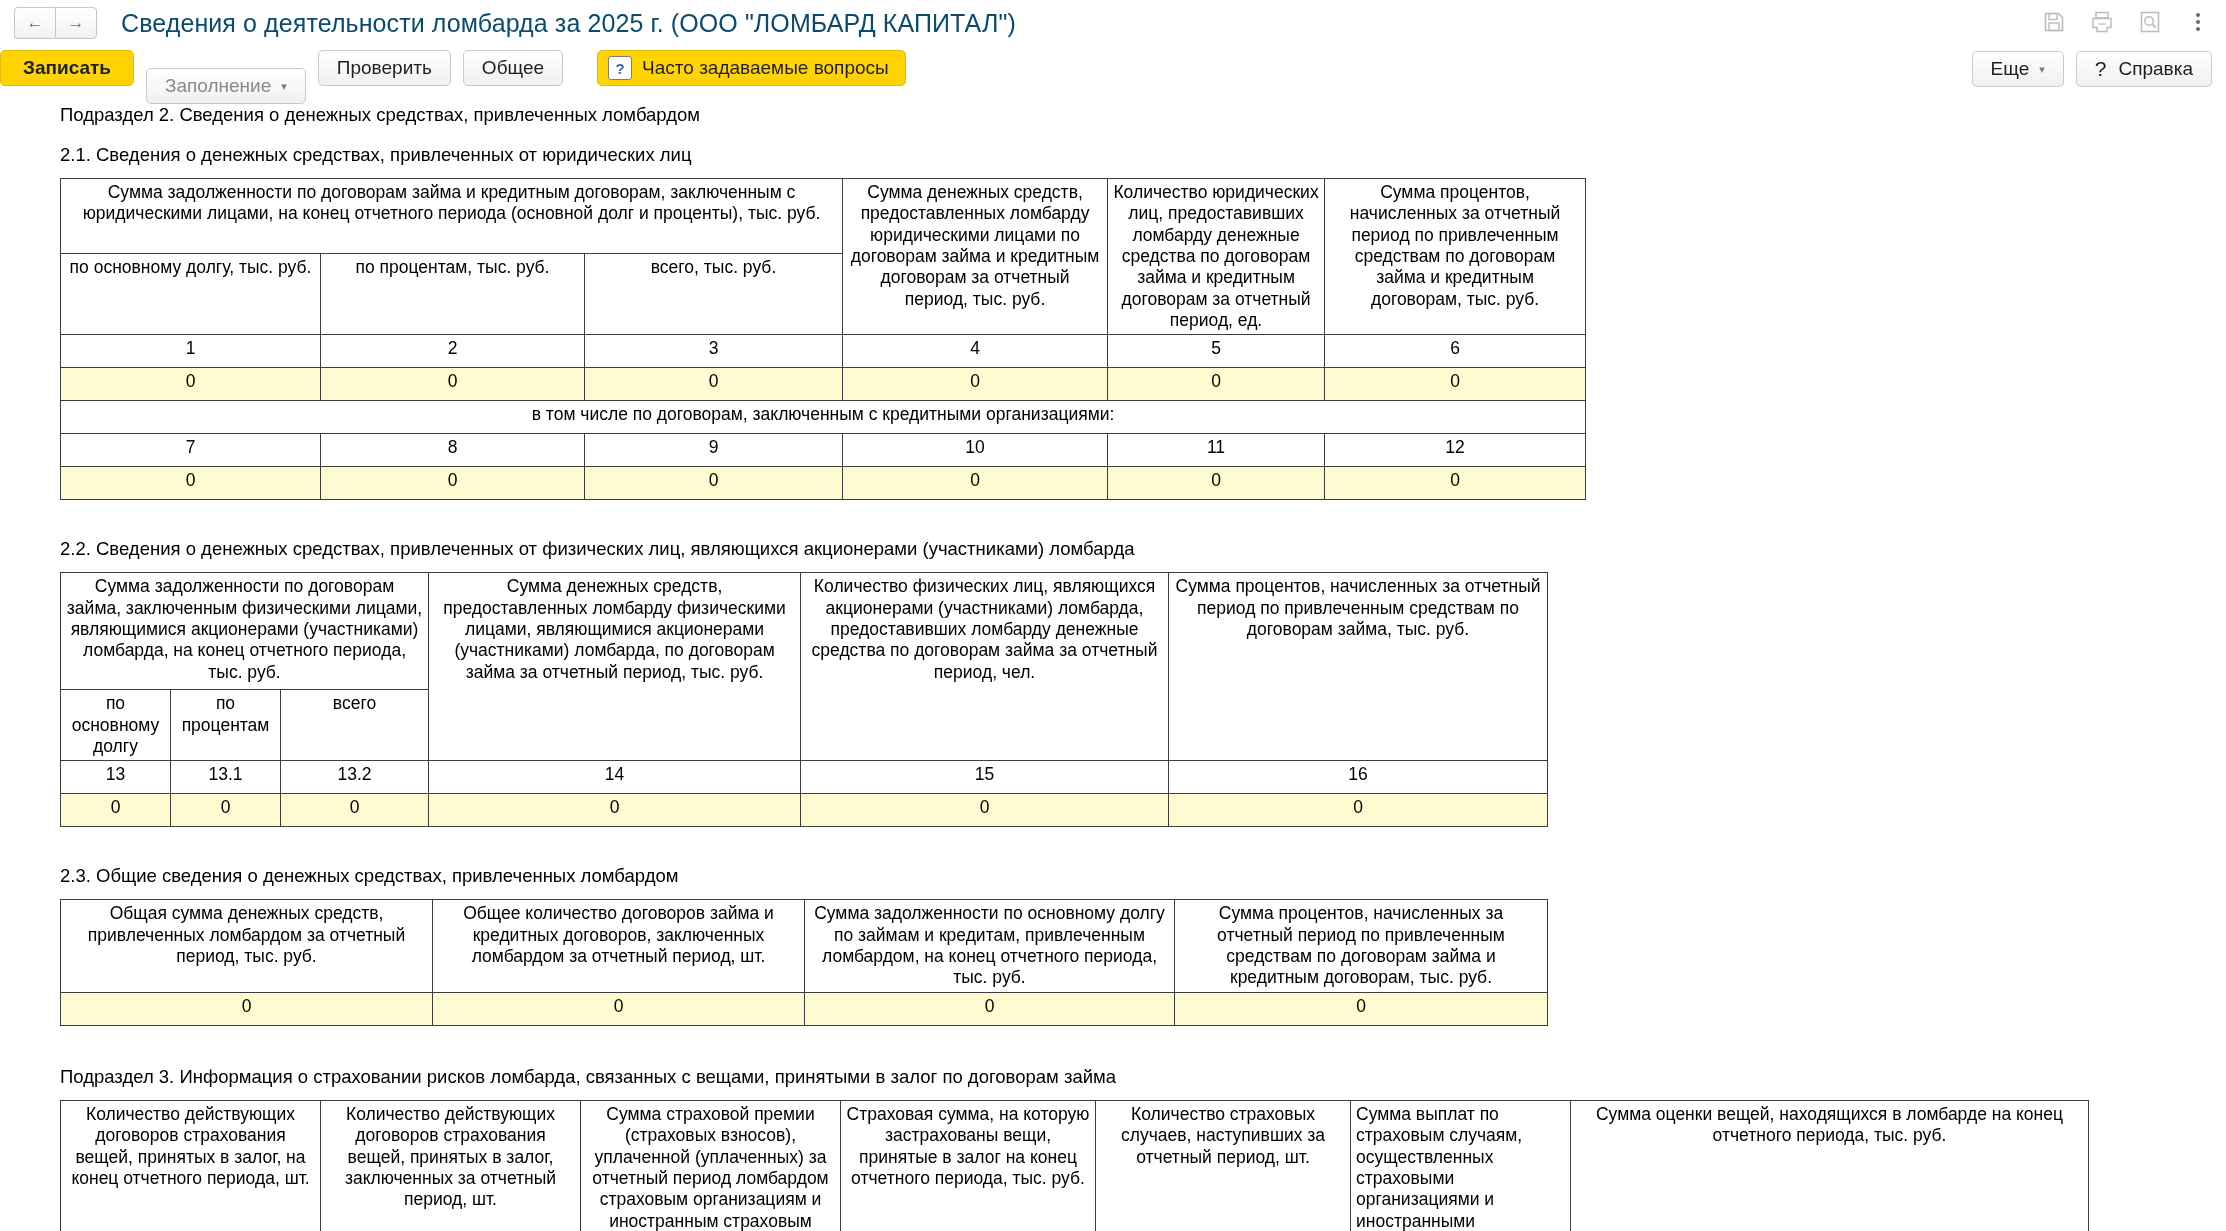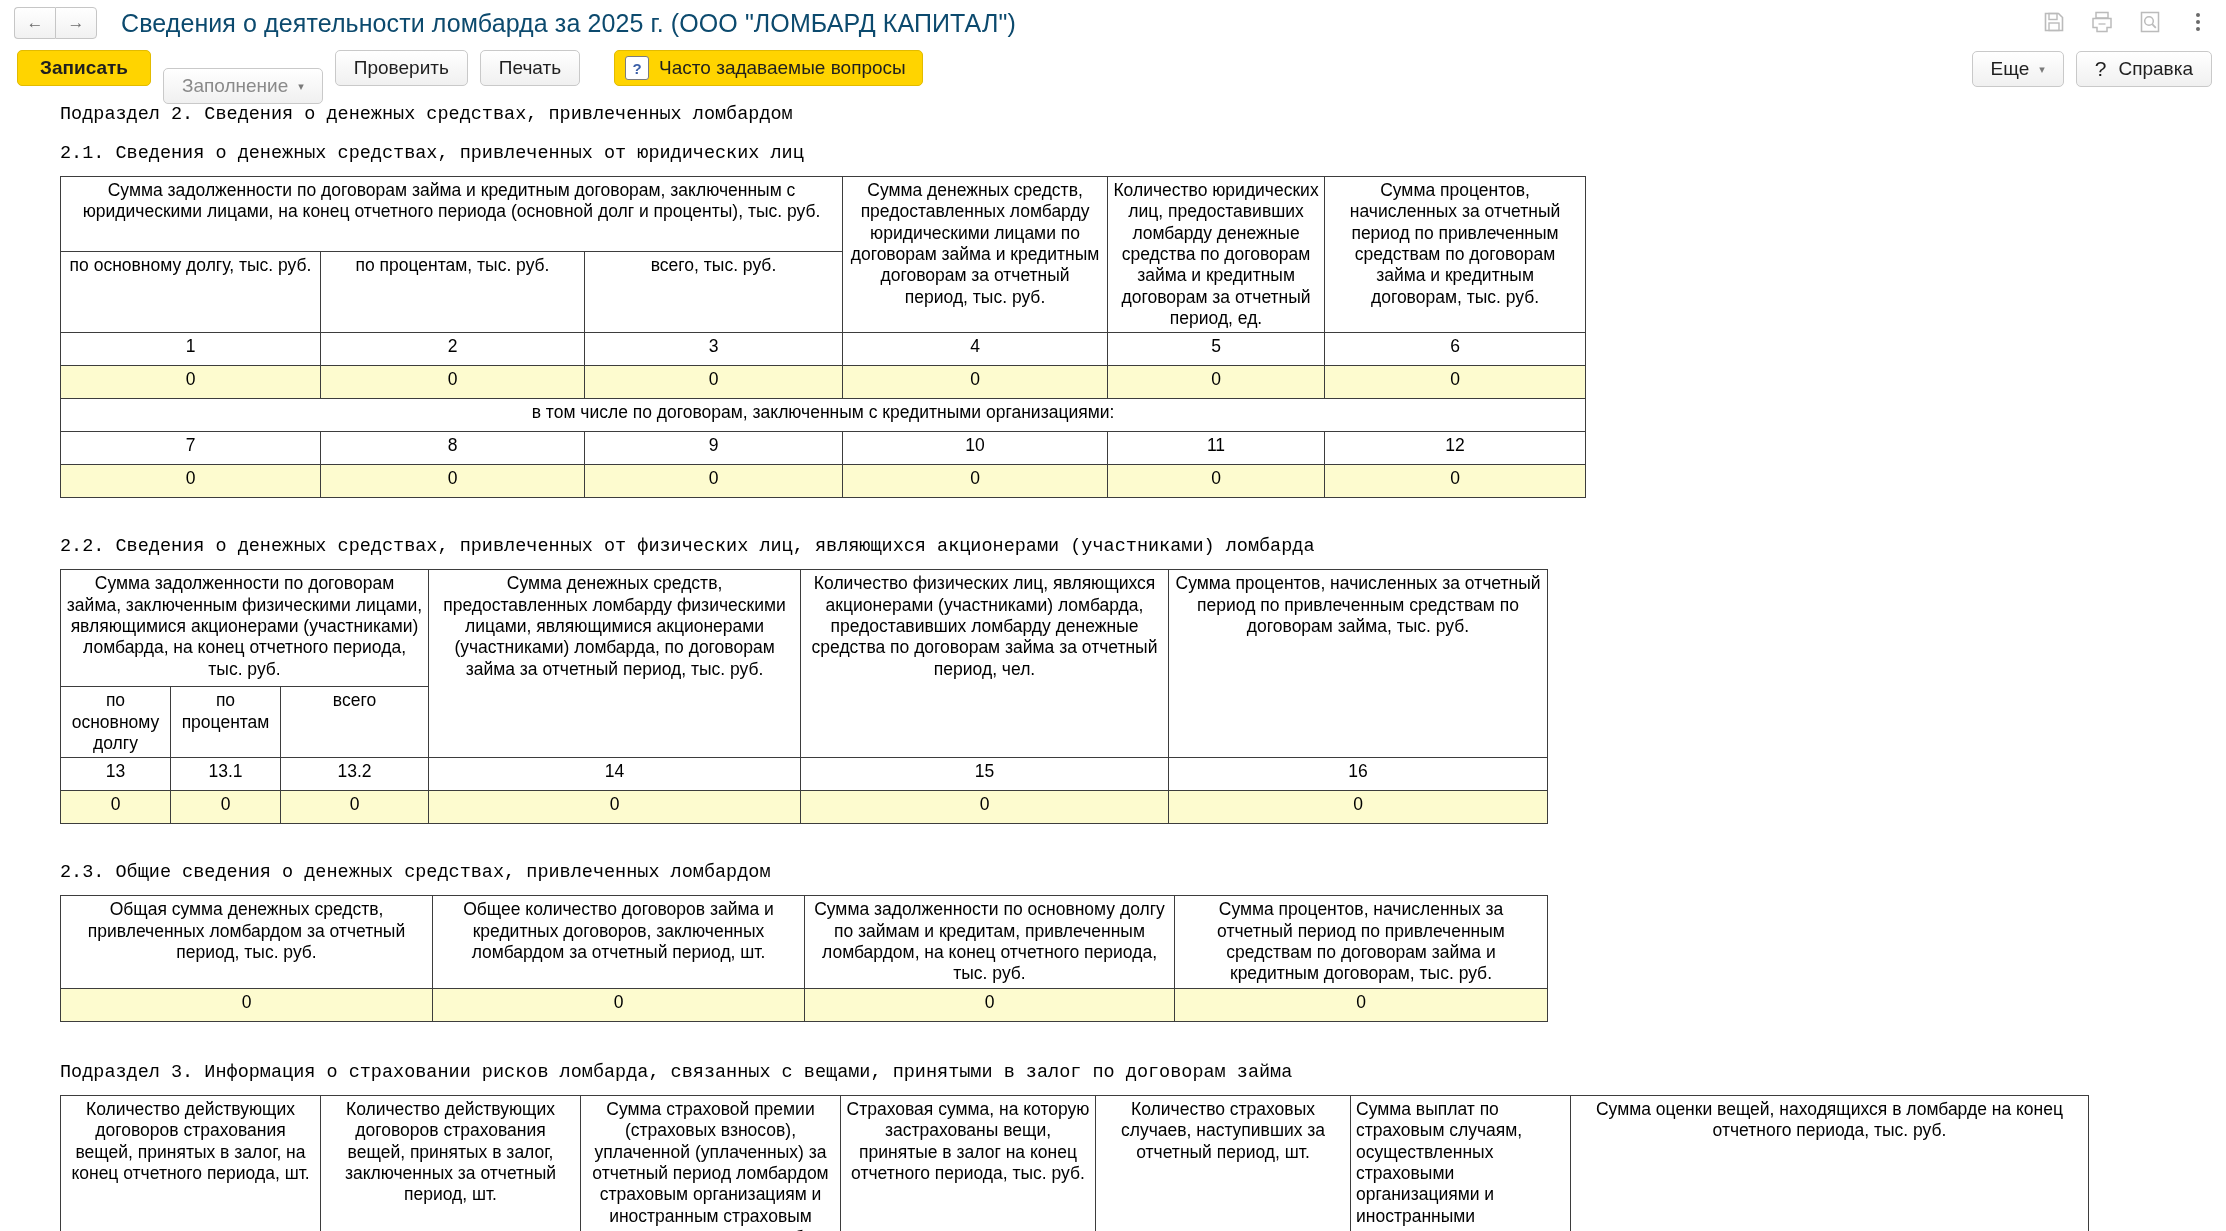--- a/index.html
+++ b/index.html
@@ -46,21 +46,21 @@
   .kebab{
     width:24px;height:24px;display:flex;flex-direction:column;
     align-items:center;justify-content:center;gap:3px;cursor:pointer;
   }
   .kebab i{width:4px;height:4px;border-radius:50%;background:#6a6a6a;display:block;}
 
   
   .cmdbar{
     height:44px;
     display:flex;align-items:center;
-    padding-left:17px;
+    padding-left:0;
     position:relative;
     background:#fff;
   }
   .btn{
     height:34px;
     border:1px solid #c9c9c9;
     border-radius:5px;
     background:linear-gradient(#ffffff,#f0f0f0);
     font-size:19px;
     color:#1f1f1f;
@@ -103,21 +103,20 @@
 
   
   .sheet{
     position:relative;
     padding:0 0 0 0;
   }
   .sect-label{
     font-size:18.5px;
     color:#000;
     margin-left:60px;
-    font-family:Liberation Mono, monospace;
   }
 
   table.grid{
     border-collapse:collapse;
     margin-left:60px;
     table-layout:fixed;
     font-size:17.5px;
     color:#000;
   }
   table.grid td{
@@ -187,21 +186,21 @@
     <span>Записать</span>
   </div>
   <div class="btn ghost">
     <span>Заполнение</span>
     <span class="caret">▾</span>
   </div>
   <div class="btn">
     <span>Проверить</span>
   </div>
   <div class="btn">
-    <span>Печать</span>
+    <span>Общее</span>
   </div>
   <div class="btn faq">
     <span class="qmark">?</span>
     <span>Часто задаваемые вопросы</span>
   </div>
 
   <div class="cmd-right">
     <div class="btn">
       <span>Еще</span>
       <span class="caret">▾</span>

